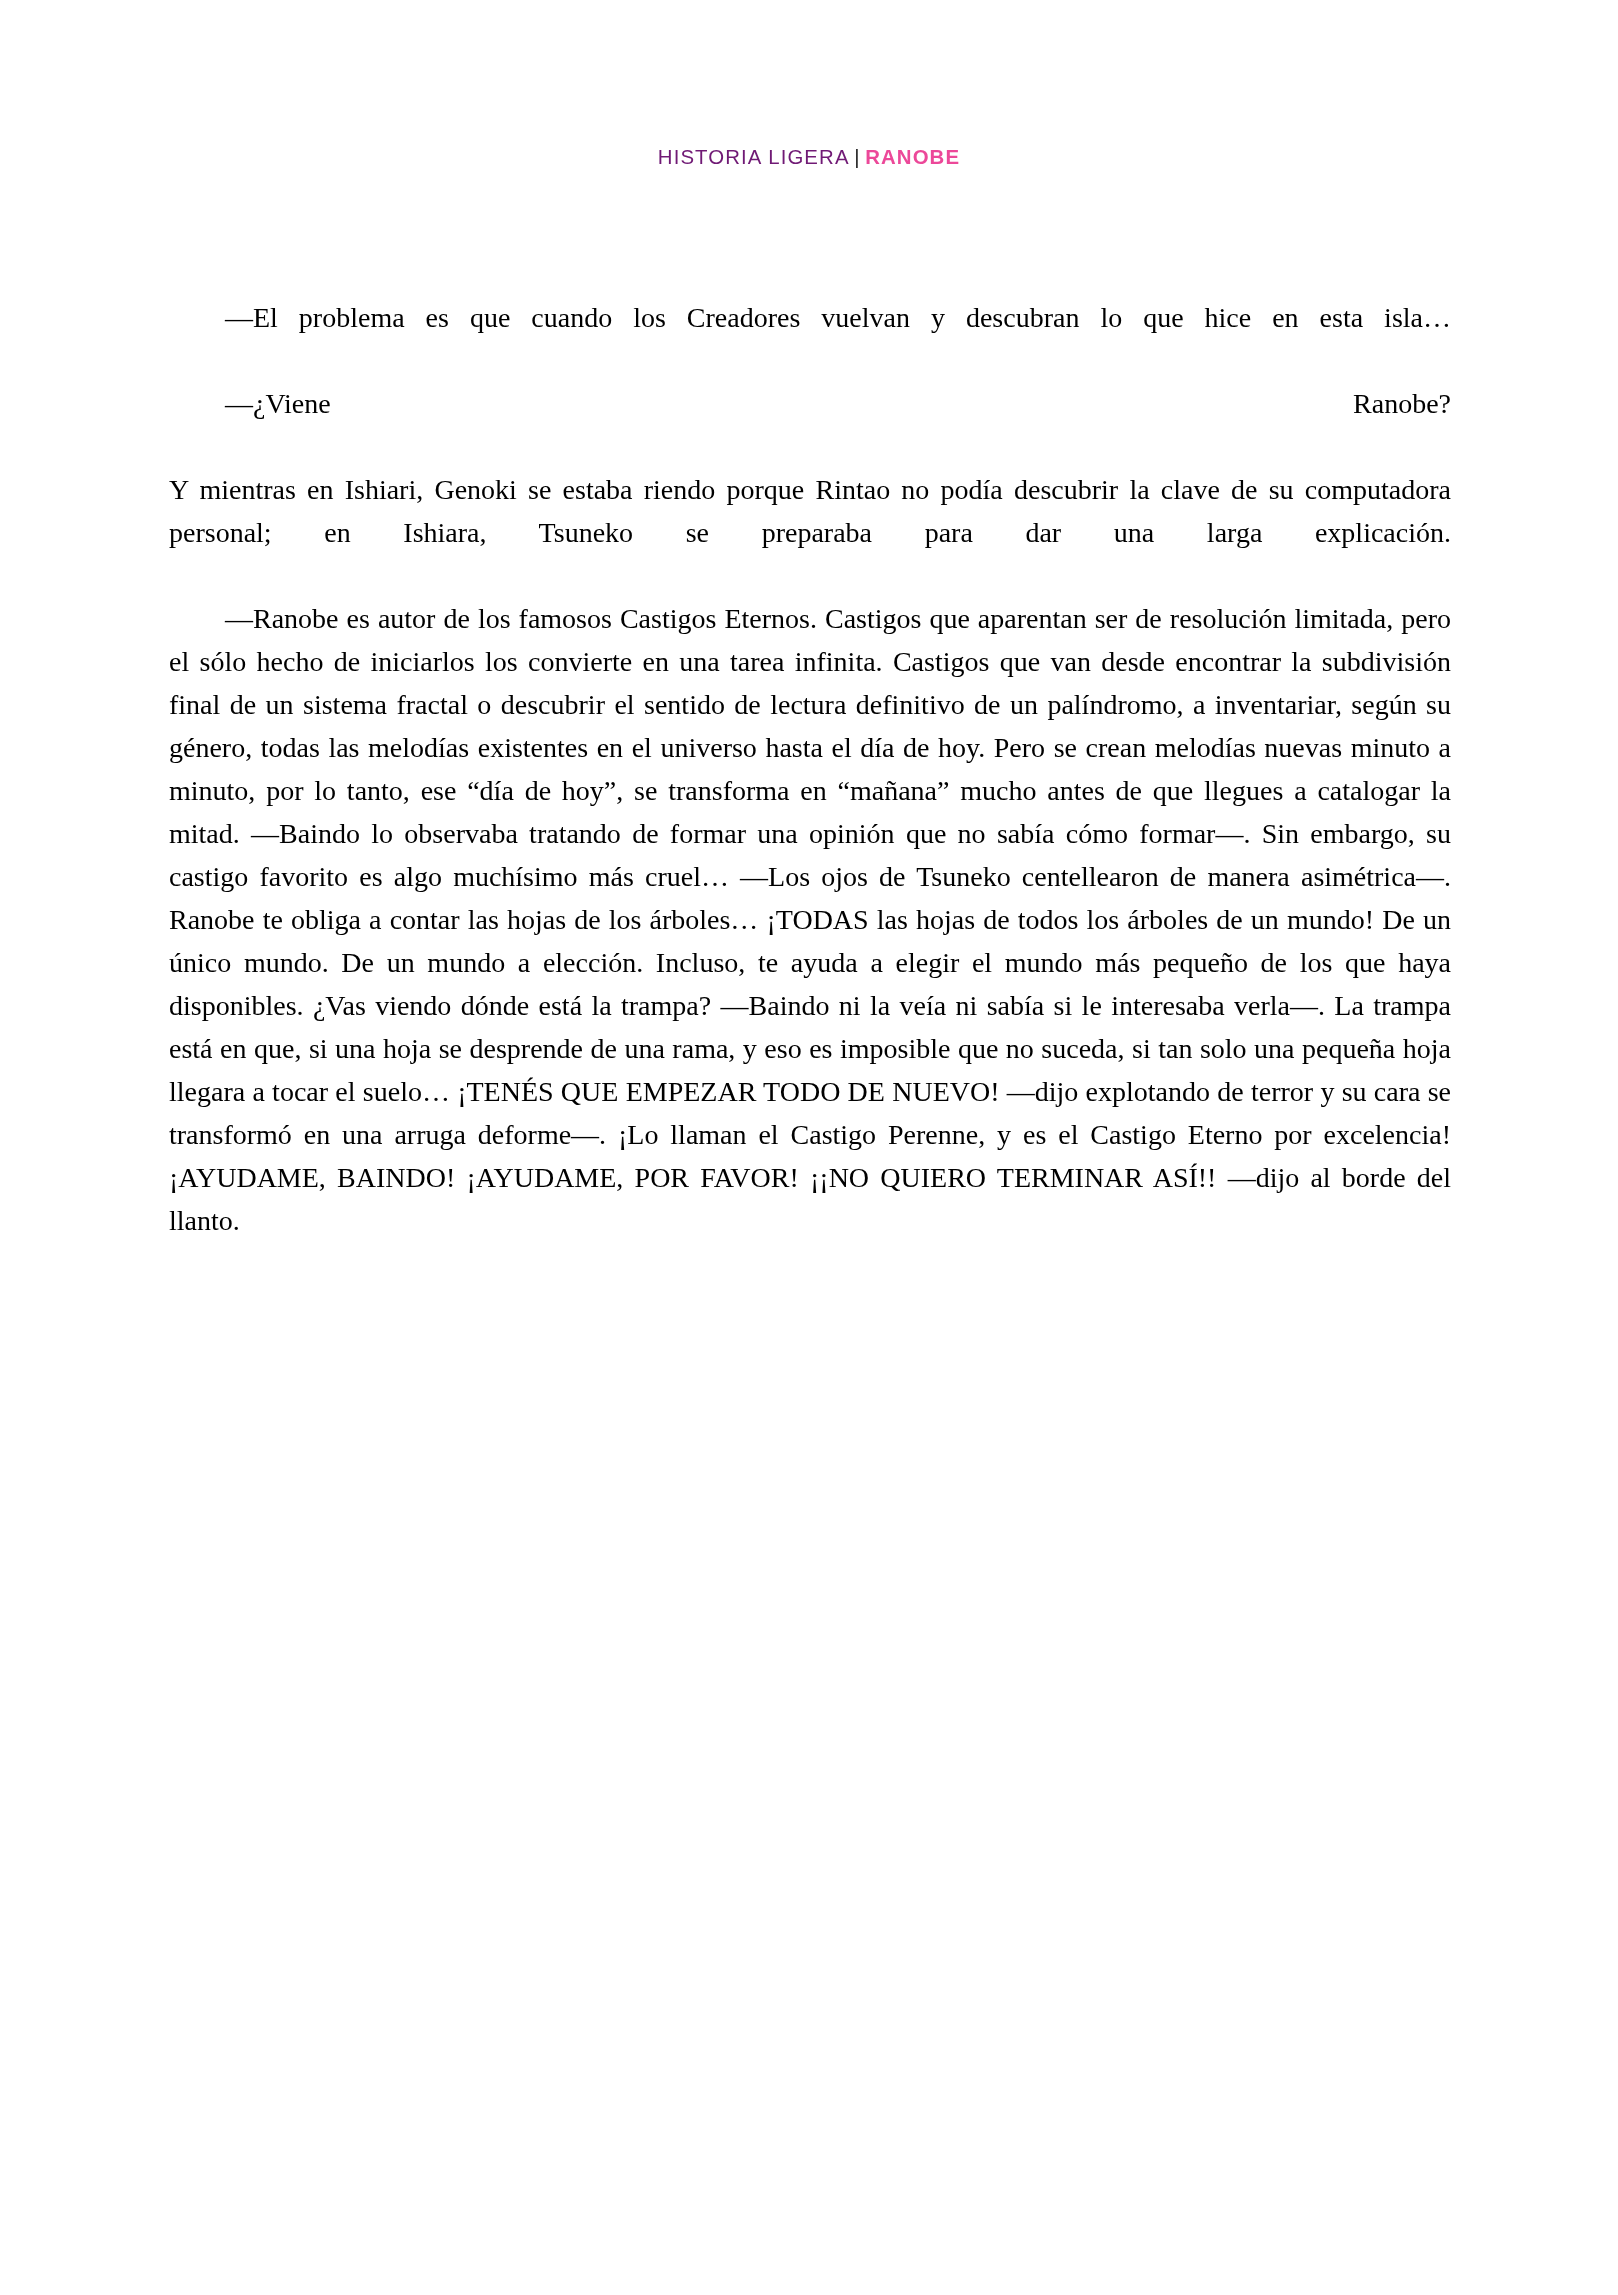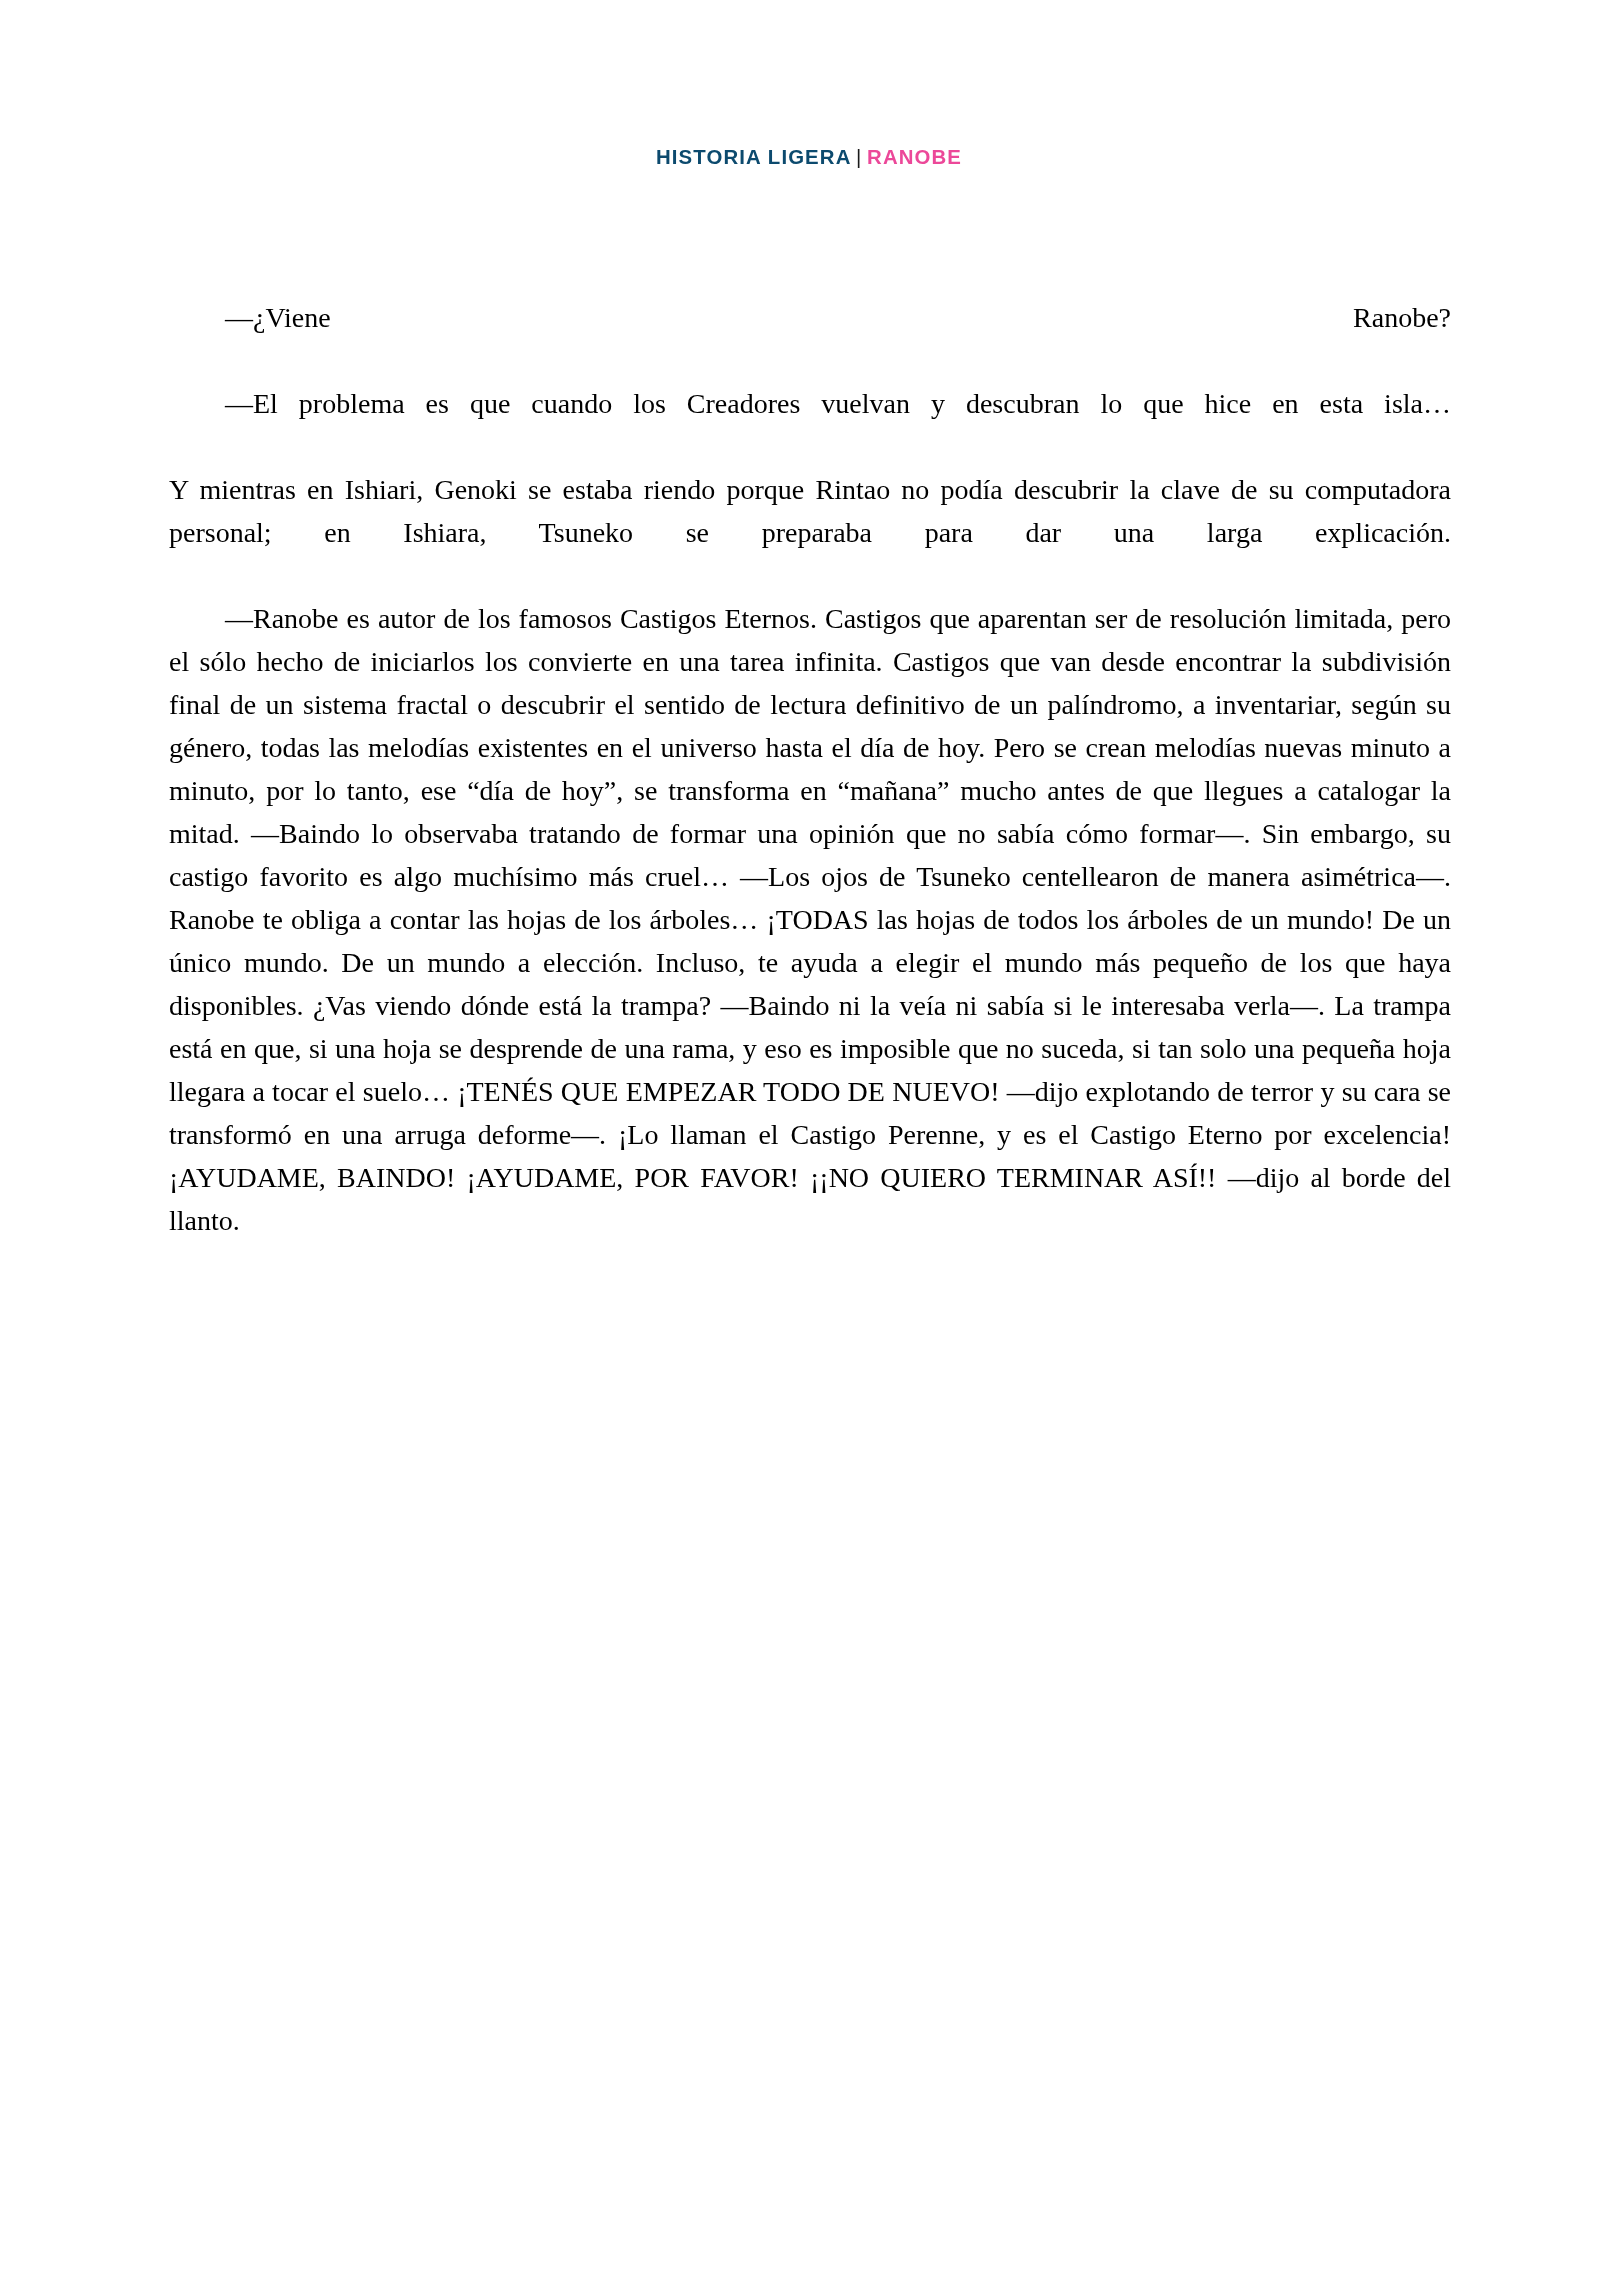--- a/index.html
+++ b/index.html
@@ -31,22 +31,22 @@
     top: 146px;
     left: 0;
     width: 100%;
     text-align: center;
     font-family: "Liberation Sans", sans-serif;
     letter-spacing: 1.1px;
     white-space: nowrap;
   }
   .running-head .rh-left {
     font-size: 20.4px;
-    color: #0c4a6e;
-    font-weight: 700;
+    color: #701a75;
+    font-weight: 400;
   }
   .running-head .rh-sep {
     font-size: 20.4px;
     color: #1a1a1a;
     font-weight: 400;
     padding: 0 4.6px;
   }
   .running-head .rh-right {
     font-size: 20.4px;
     color: #ec4899;
@@ -85,20 +85,20 @@
 </head>
 <body>
 
 <div class="page">
 
   <div class="running-head">
     <span class="rh-left">HISTORIA LIGERA</span><span class="rh-sep">|</span><span class="rh-right">RANOBE</span>
   </div>
 
   <div class="textblock">
+    <p>—El problema es que cuando los Creadores vuelvan y descubran lo que hice en esta isla…</p>
     <p>—¿Viene Ranobe?</p>
-    <p>—El problema es que cuando los Creadores vuelvan y descubran lo que hice en esta isla…</p>
     <p class="noindent">Y mientras en Ishiari, Genoki se estaba riendo porque Rintao no podía descubrir la clave de su computadora personal; en Ishiara, Tsuneko se preparaba para dar una larga explicación.</p>
     <p class="last">—Ranobe es autor de los famosos Castigos Eternos. Castigos que aparentan ser de resolución limitada, pero el sólo hecho de iniciarlos los convierte en una tarea infinita. Castigos que van desde encontrar la subdivisión final de un sistema fractal o descubrir el sentido de lectura definitivo de un palíndromo, a inventariar, según su género, todas las melodías existentes en el universo hasta el día de hoy. Pero se crean melodías nuevas minuto a minuto, por lo tanto, ese “día de hoy”, se transforma en “mañana” mucho antes de que llegues a catalogar la mitad. —Baindo lo observaba tratando de formar una opinión que no sabía cómo formar—. Sin embargo, su castigo favorito es algo muchísimo más cruel… —Los ojos de Tsuneko centellearon de manera asimétrica—. Ranobe te obliga a contar las hojas de los árboles… ¡TODAS las hojas de todos los árboles de un mundo! De un único mundo. De un mundo a elección. Incluso, te ayuda a elegir el mundo más pequeño de los que haya disponibles. ¿Vas viendo dónde está la trampa? —Baindo ni la veía ni sabía si le interesaba verla—. La trampa está en que, si una hoja se desprende de una rama, y eso es imposible que no suceda, si tan solo una pequeña hoja llegara a tocar el suelo… ¡TENÉS QUE EMPEZAR TODO DE NUEVO! —dijo explotando de terror y su cara se transformó en una arruga deforme—. ¡Lo llaman el Castigo Perenne, y es el Castigo Eterno por excelencia! ¡AYUDAME, BAINDO! ¡AYUDAME, POR FAVOR! ¡¡NO QUIERO TERMINAR ASÍ!! —dijo al borde del llanto.</p>
   </div>
 
 </div>
 
 
 </body></html>

